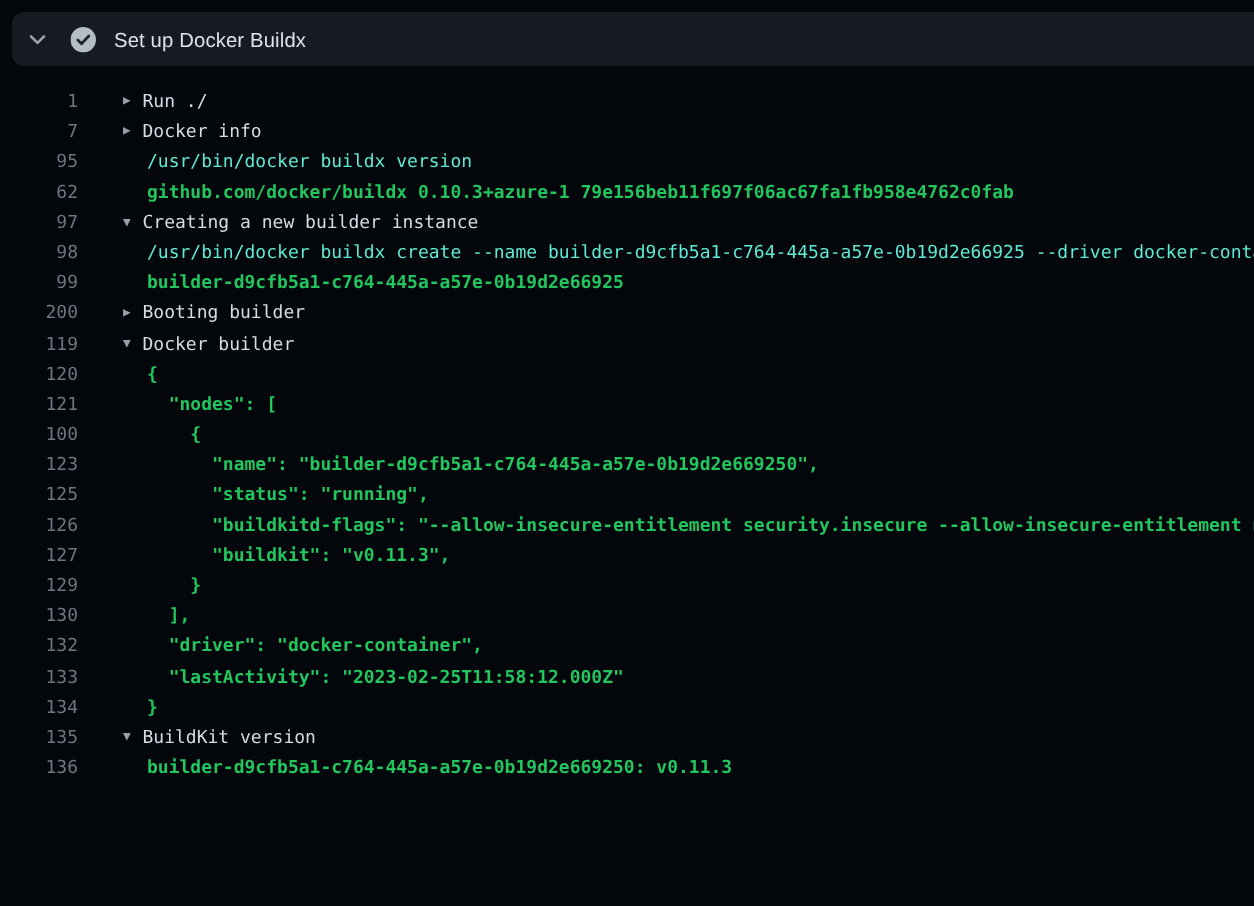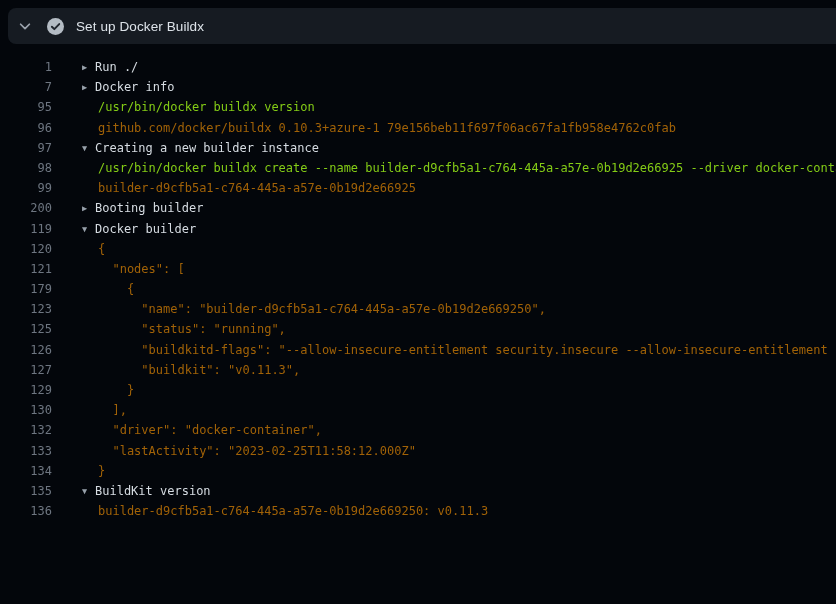--- a/index.html
+++ b/index.html
@@ -26,22 +26,22 @@
     font-family:"DejaVu Sans Mono","Liberation Mono",monospace;
     font-size:12px;
   }
   .row{display:flex;height:20.2px;line-height:20.2px;white-space:pre;}
   .ln{
     width:52px;flex:0 0 auto;text-align:right;color:#6e7681;
     text-decoration:none;cursor:pointer;
   }
   .content{margin-left:30px;}
   .content.out,.content.cmd{padding-left:16px;}
-  .cmd{color:#84cc16;}
-  .out{color:#a16207;}
+  .cmd{color:#5eead4;}
+  .out{color:#22c55e;font-weight:bold;}
   .group{color:#d6dce2;cursor:pointer;}
   .arrow{
     display:inline-block;width:13px;font-size:8.5px;color:#97a0aa;
     transform:translateY(-1.5px);
   }
 </style>
 </head>
 <body>
 
 <div class="step-header">
@@ -56,29 +56,29 @@
       <path d="M4.6 8.2l2.3 2.3 4.6-4.8" stroke="#20262d" stroke-width="1.8" fill="none" stroke-linecap="round" stroke-linejoin="round"></path>
     </svg>
   </span>
   <span class="step-title">Set up Docker Buildx</span>
 </div>
 
 <div class="log">
     <div class="row"><a class="ln">1</a><span class="content group"><span class="arrow">▶</span><span>Run ./</span></span></div>
     <div class="row"><a class="ln">7</a><span class="content group"><span class="arrow">▶</span><span>Docker info</span></span></div>
     <div class="row"><a class="ln">95</a><span class="content cmd">/usr/bin/docker buildx version</span></div>
-    <div class="row"><a class="ln">96</a><span class="content out">github.com/docker/buildx 0.10.3+azure-1 79e156beb11f697f06ac67fa1fb958e4762c0fab</span></div>
+    <div class="row"><a class="ln">62</a><span class="content out">github.com/docker/buildx 0.10.3+azure-1 79e156beb11f697f06ac67fa1fb958e4762c0fab</span></div>
     <div class="row"><a class="ln">97</a><span class="content group"><span class="arrow">▼</span><span>Creating a new builder instance</span></span></div>
     <div class="row"><a class="ln">98</a><span class="content cmd">/usr/bin/docker buildx create --name builder-d9cfb5a1-c764-445a-a57e-0b19d2e66925 --driver docker-container</span></div>
     <div class="row"><a class="ln">99</a><span class="content out">builder-d9cfb5a1-c764-445a-a57e-0b19d2e66925</span></div>
     <div class="row"><a class="ln">200</a><span class="content group"><span class="arrow">▶</span><span>Booting builder</span></span></div>
     <div class="row"><a class="ln">119</a><span class="content group"><span class="arrow">▼</span><span>Docker builder</span></span></div>
     <div class="row"><a class="ln">120</a><span class="content out">{</span></div>
     <div class="row"><a class="ln">121</a><span class="content out">  "nodes": [</span></div>
-    <div class="row"><a class="ln">179</a><span class="content out">    {</span></div>
+    <div class="row"><a class="ln">100</a><span class="content out">    {</span></div>
     <div class="row"><a class="ln">123</a><span class="content out">      "name": "builder-d9cfb5a1-c764-445a-a57e-0b19d2e669250",</span></div>
     <div class="row"><a class="ln">125</a><span class="content out">      "status": "running",</span></div>
     <div class="row"><a class="ln">126</a><span class="content out">      "buildkitd-flags": "--allow-insecure-entitlement security.insecure --allow-insecure-entitlement network.host",</span></div>
     <div class="row"><a class="ln">127</a><span class="content out">      "buildkit": "v0.11.3",</span></div>
     <div class="row"><a class="ln">129</a><span class="content out">    }</span></div>
     <div class="row"><a class="ln">130</a><span class="content out">  ],</span></div>
     <div class="row"><a class="ln">132</a><span class="content out">  "driver": "docker-container",</span></div>
     <div class="row"><a class="ln">133</a><span class="content out">  "lastActivity": "2023-02-25T11:58:12.000Z"</span></div>
     <div class="row"><a class="ln">134</a><span class="content out">}</span></div>
     <div class="row"><a class="ln">135</a><span class="content group"><span class="arrow">▼</span><span>BuildKit version</span></span></div>

